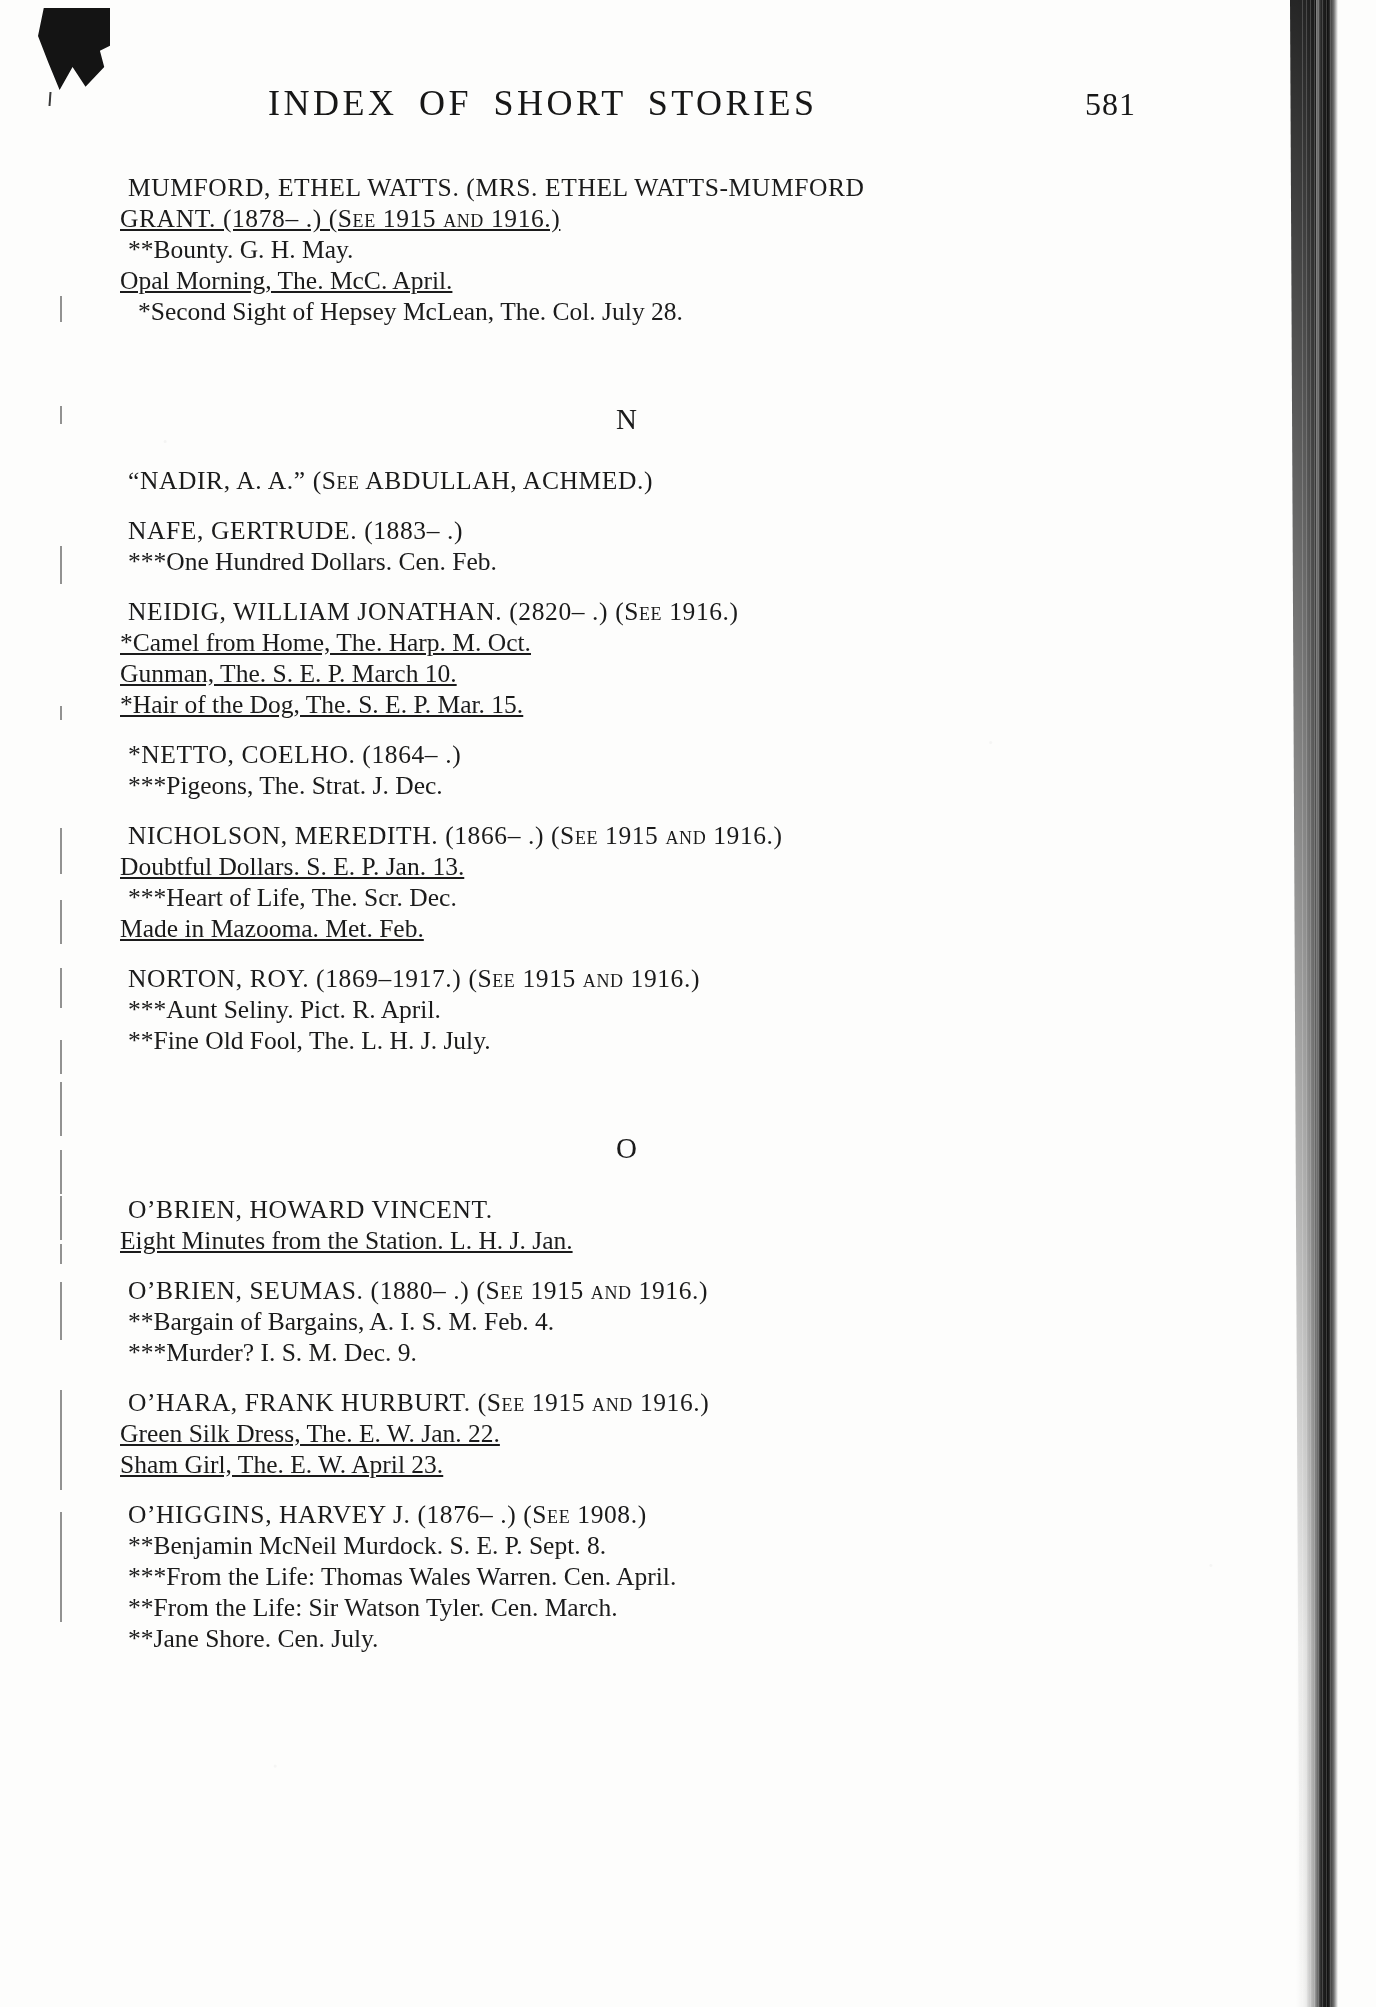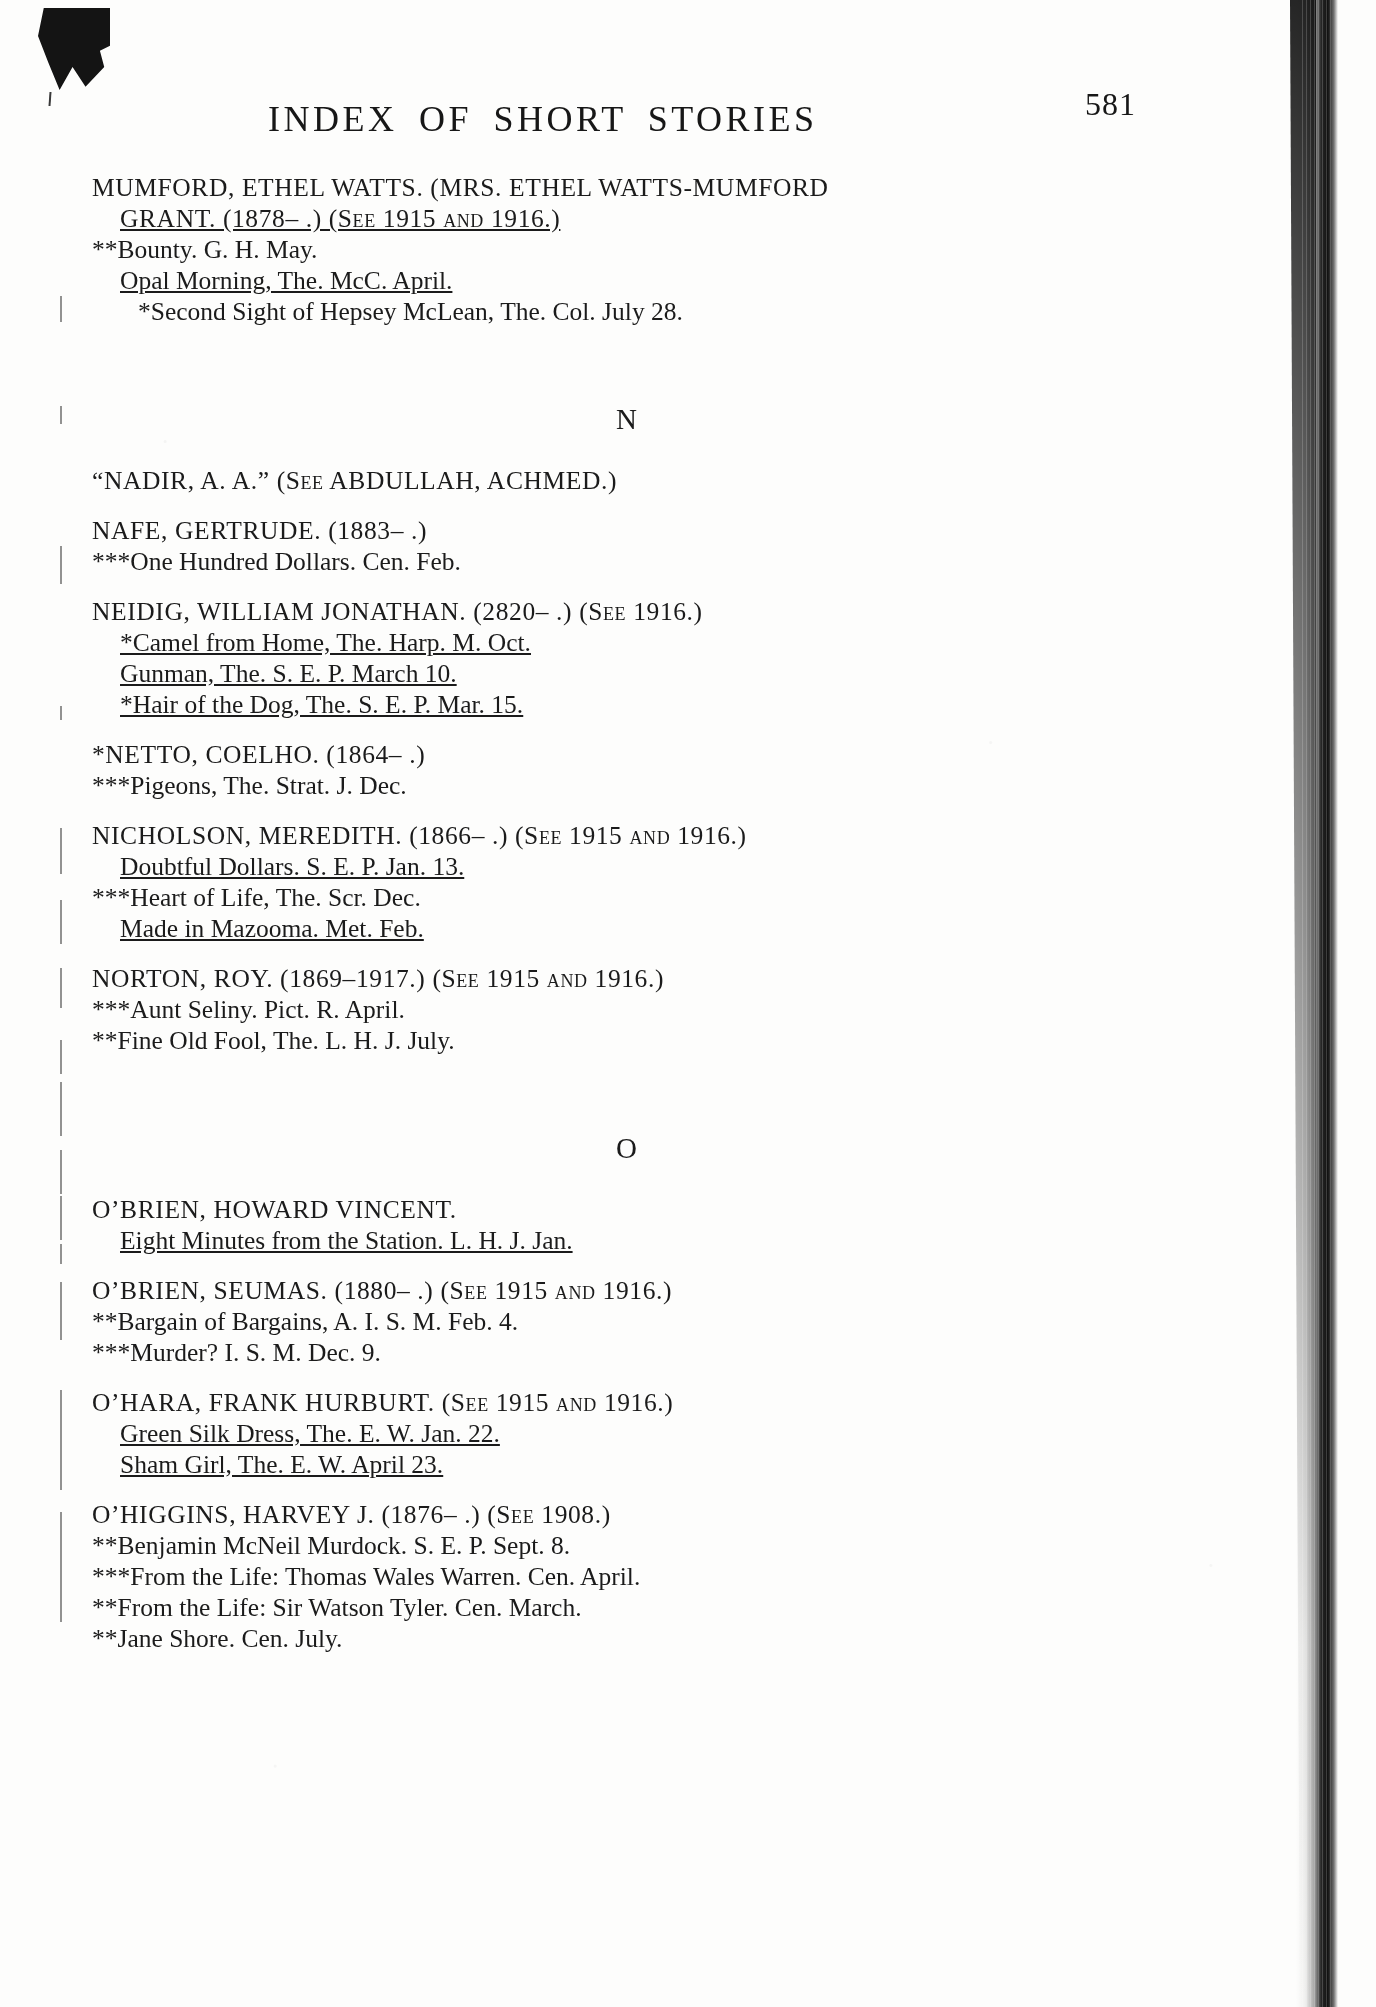--- a/index.html
+++ b/index.html
@@ -117,21 +117,20 @@
   }
   .page-title {
     position: absolute;
     left: 268px;
     top: 0;
     font-size: 36px;
     letter-spacing: 3.5px;
     word-spacing: 9px;
     color: #171717;
     white-space: nowrap;
-    margin-top: 16px;
   }
   .folio {
     position: absolute;
     left: 1085px;
     top: 4px;
     font-size: 32px;
     letter-spacing: 1px;
     color: #171717;
   }
 
@@ -150,21 +149,21 @@
     margin-bottom: 19px;
   }
 
   .line {
     white-space: nowrap;
     margin: 0;
     padding: 0;
   }
 
   
-  .ind0 { padding-left: 0; }
+  .ind0 { padding-left: 0; margin-left: 36px; }
   .ind1 { padding-left: 28px; text-decoration: underline; }
   .ind2 { padding-left: 46px; }
 
   
   .sc {
     font-variant: small-caps;
     letter-spacing: 0.6px;
   }
 
   

